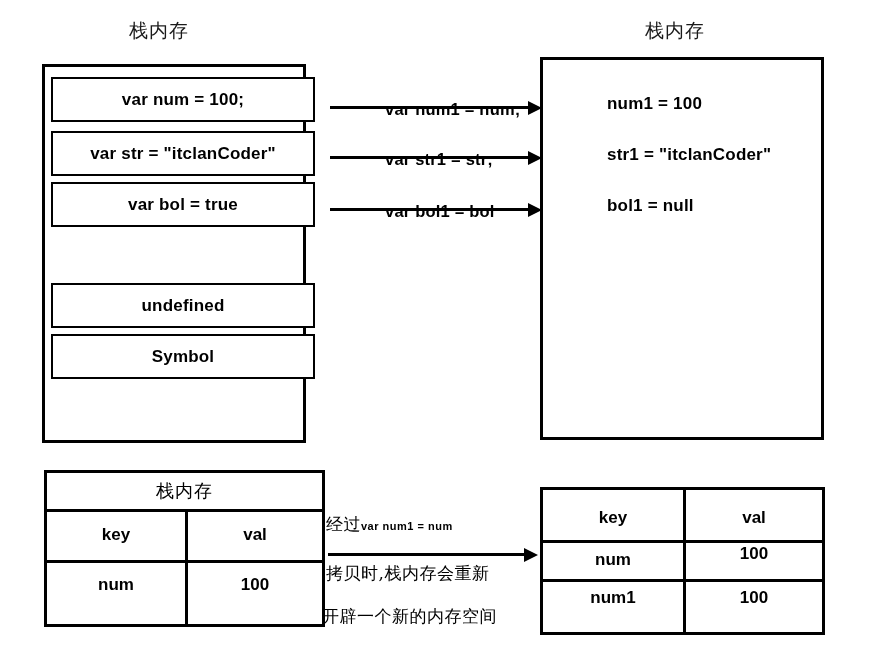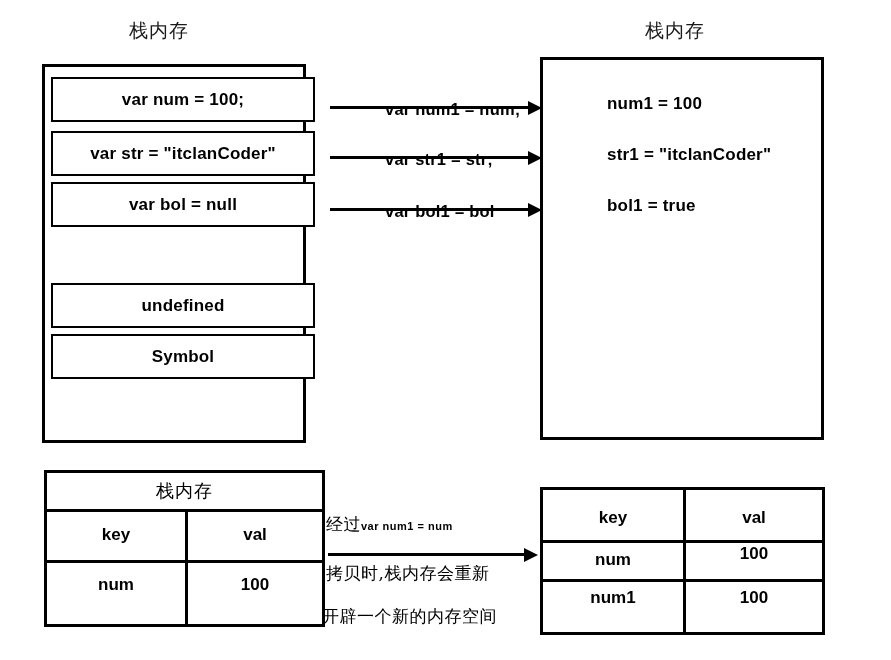--- a/index.html
+++ b/index.html
@@ -143,21 +143,21 @@
 <body>
 
 <div class="panel-title" style="left:129px; top:18px;">栈内存</div>
 
 <div class="outer-box" style="left:42px; top:64px; width:264px; height:379px;">
 
   <div class="slot" style="left:6px; top:10px; width:264px; height:45px;">var num = 100;</div>
 
   <div class="slot" style="left:6px; top:64px; width:264px; height:45px;">var str = "itclanCoder"</div>
 
-  <div class="slot" style="left:6px; top:115px; width:264px; height:45px;">var bol = null</div>
+  <div class="slot" style="left:6px; top:115px; width:264px; height:45px;">var bol = true</div>
 
 
   <div class="slot" style="left:6px; top:267px; width:264px; height:45px;">Symbol</div>
 
   <div class="slot" style="left:6px; top:216px; width:264px; height:45px;">undefined</div>
 </div>
 
 <div class="arrow-wrap" style="left:330px; top:106px; width:212px; height:30px;">
   <div class="arrow-line" style="width:202px;"></div>
   <div class="arrow-head" style="left:198px;"></div>
@@ -177,21 +177,21 @@
 </div>
 
 <div class="panel-title" style="left:645px; top:18px;">栈内存</div>
 
 <div class="outer-box" style="left:540px; top:57px; width:284px; height:383px;">
 
   <div class="value-line" style="left:64px; top:34px;text-align:right;">num1 = 100</div>
 
   <div class="value-line" style="left:64px; top:85px;">str1 = "itclanCoder"</div>
 
-  <div class="value-line" style="left:64px; top:136px;">bol1 = true</div>
+  <div class="value-line" style="left:64px; top:136px;">bol1 = null</div>
 </div>
 
 <div class="mem-table" style="left:44px; top:470px; width:281px; height:157px;">
 
   <div class="t-head-cn" style="left:0; top:0; width:275px; height:36px;">栈内存</div>
   <div class="t-line-h" style="top:36px;"></div>
 
   <div class="t-line-v" style="left:138px; top:36px; height:115px;"></div>
 
   <div class="t-cell" style="left:0; top:36px; width:138px; height:51px;">key</div>

